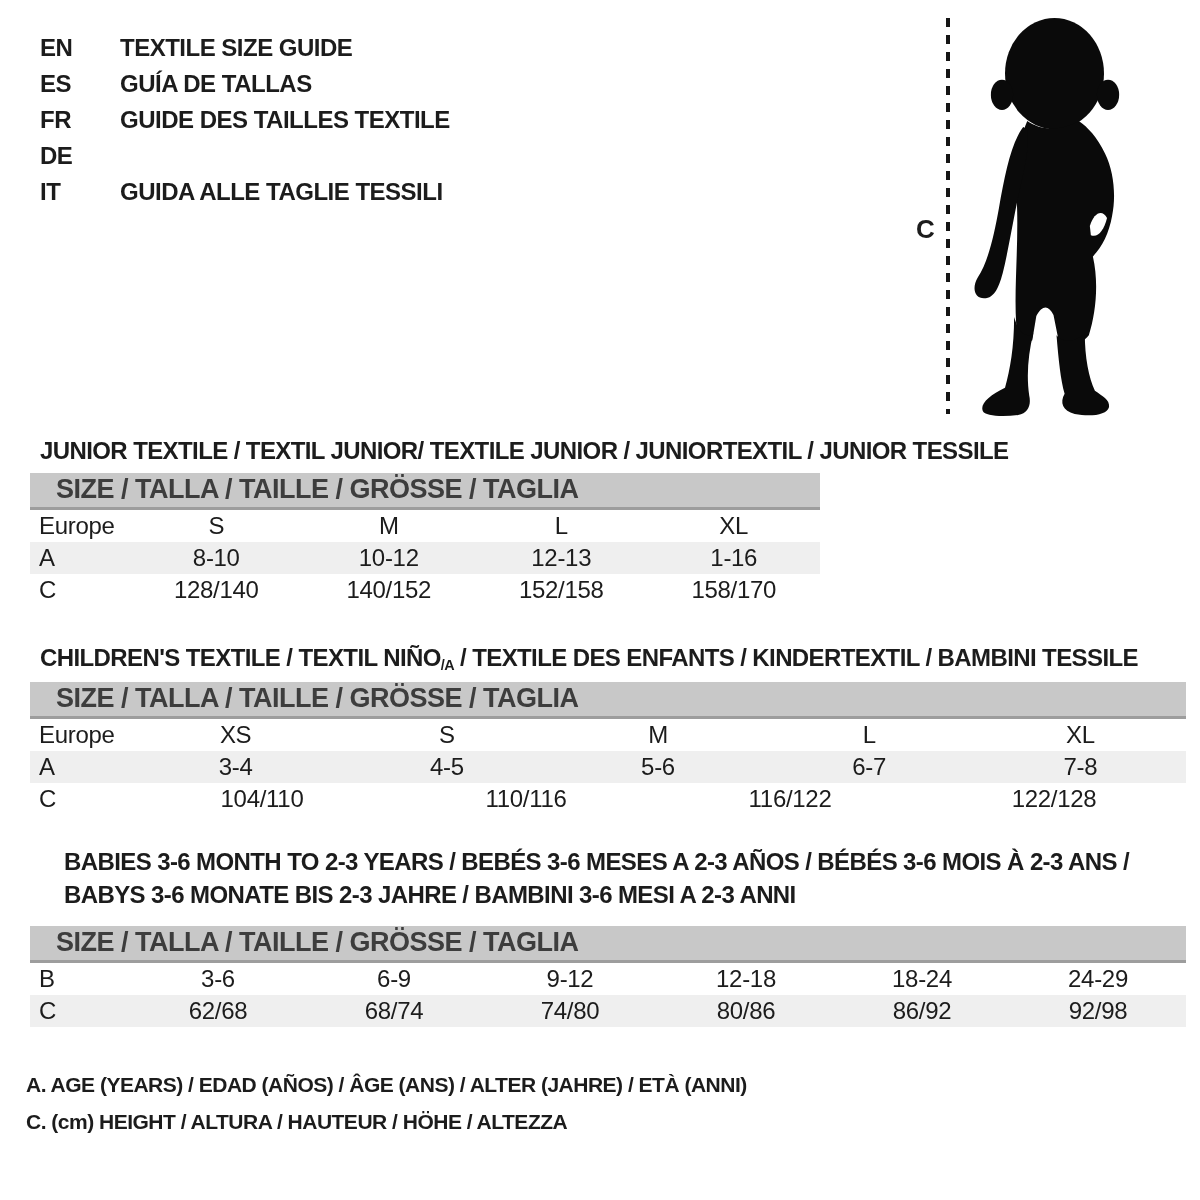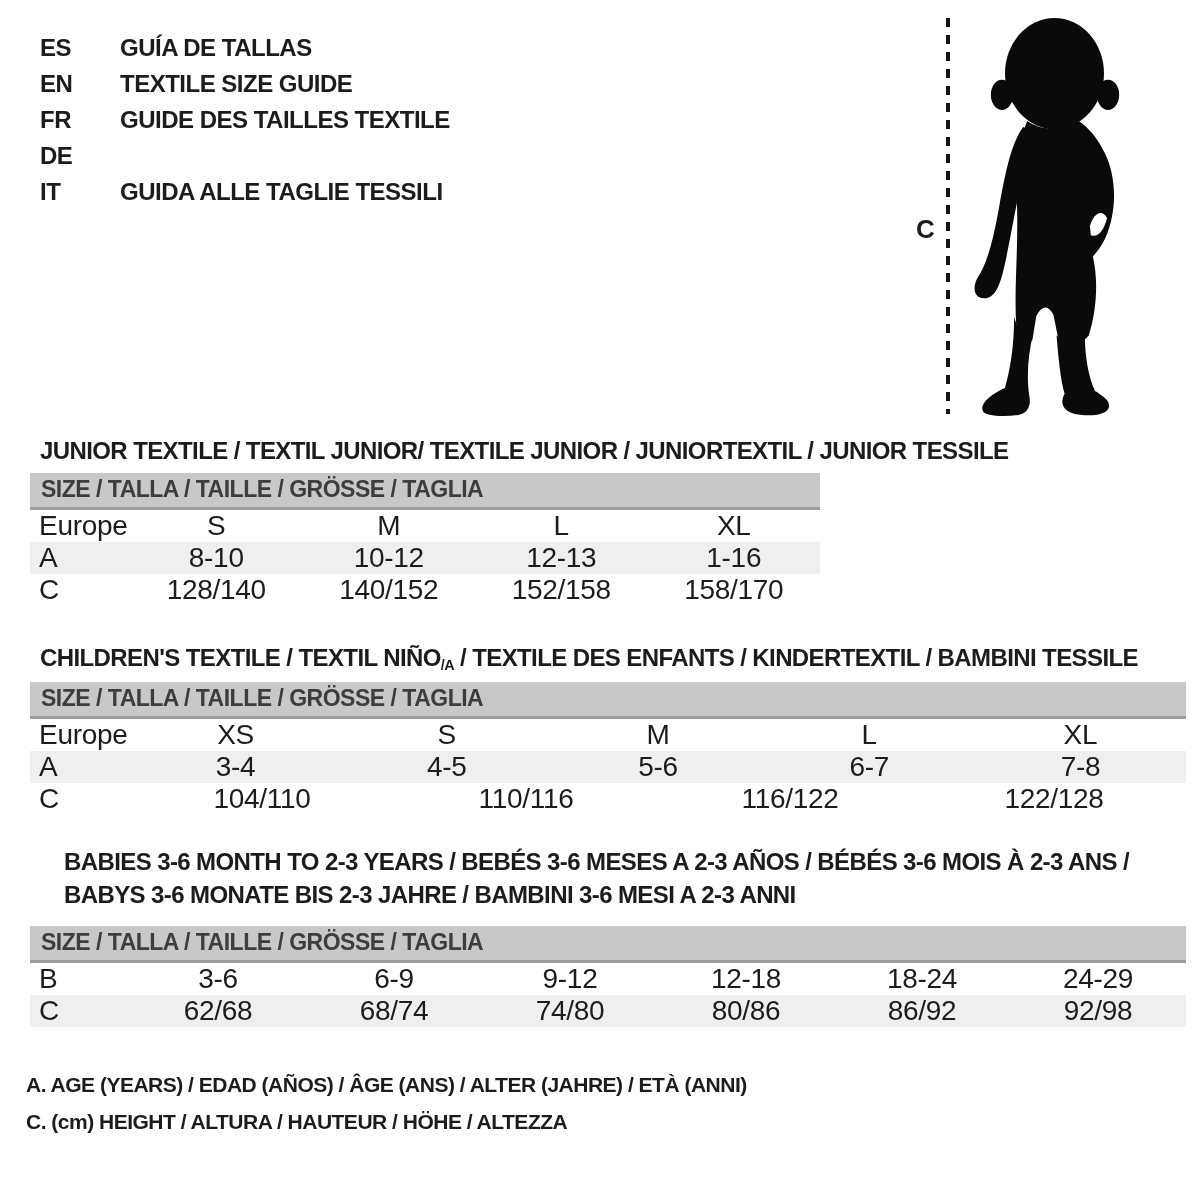--- a/index.html
+++ b/index.html
@@ -36,45 +36,45 @@
 
   
   .size-table { position:absolute; }
   .tbl-junior   { left:30px; top:473px; width:790px; }
   .tbl-children { left:30px; top:682px; width:1156px; }
   .tbl-babies   { left:30px; top:926px; width:1156px; }
   .size-header {
     height:37px; line-height:33px;
     background:#c8c8c8; color:#3d3d3d;
     border-bottom:3px solid #9d9d9d;
-    font-weight:bold; font-size:23px; letter-spacing:-0.5px;
-    padding-left:11px;
+    font-weight:bold; font-size:27px; letter-spacing:-0.5px;
+    padding-left:26px;
   }
-  .trow { display:flex; height:32px; line-height:32px; font-size:28px; letter-spacing:-0.3px; }
+  .trow { display:flex; height:32px; line-height:32px; font-size:24px; letter-spacing:-0.3px; }
   .trow.alt { background:#efefef; }
   .tcell { flex:1; text-align:center; }
   .tcell.rlabel { flex:0 0 100px; text-align:left; padding-left:9px; }
 
   
   .footnotes { position:absolute; left:26px; top:1066px; }
   .footnote { height:37px; line-height:37px; font-weight:bold; font-size:21px; letter-spacing:-0.5px; white-space:nowrap; }
 </style>
 </head>
 <body>
 
 <div class="page">
 
   <div class="langs">
     <div class="lang-row">
+      <span class="lang-code">EN</span>
+      <span class="lang-label">TEXTILE SIZE GUIDE</span>
+    </div>
+    <div class="lang-row">
       <span class="lang-code">ES</span>
       <span class="lang-label">GUÍA DE TALLAS</span>
-    </div>
-    <div class="lang-row">
-      <span class="lang-code">EN</span>
-      <span class="lang-label">TEXTILE SIZE GUIDE</span>
     </div>
     <div class="lang-row">
       <span class="lang-code">FR</span>
       <span class="lang-label">GUIDE DES TAILLES TEXTILE</span>
     </div>
     <div class="lang-row">
       <span class="lang-code">DE</span>
     </div>
     <div class="lang-row">
       <span class="lang-code">IT</span>

